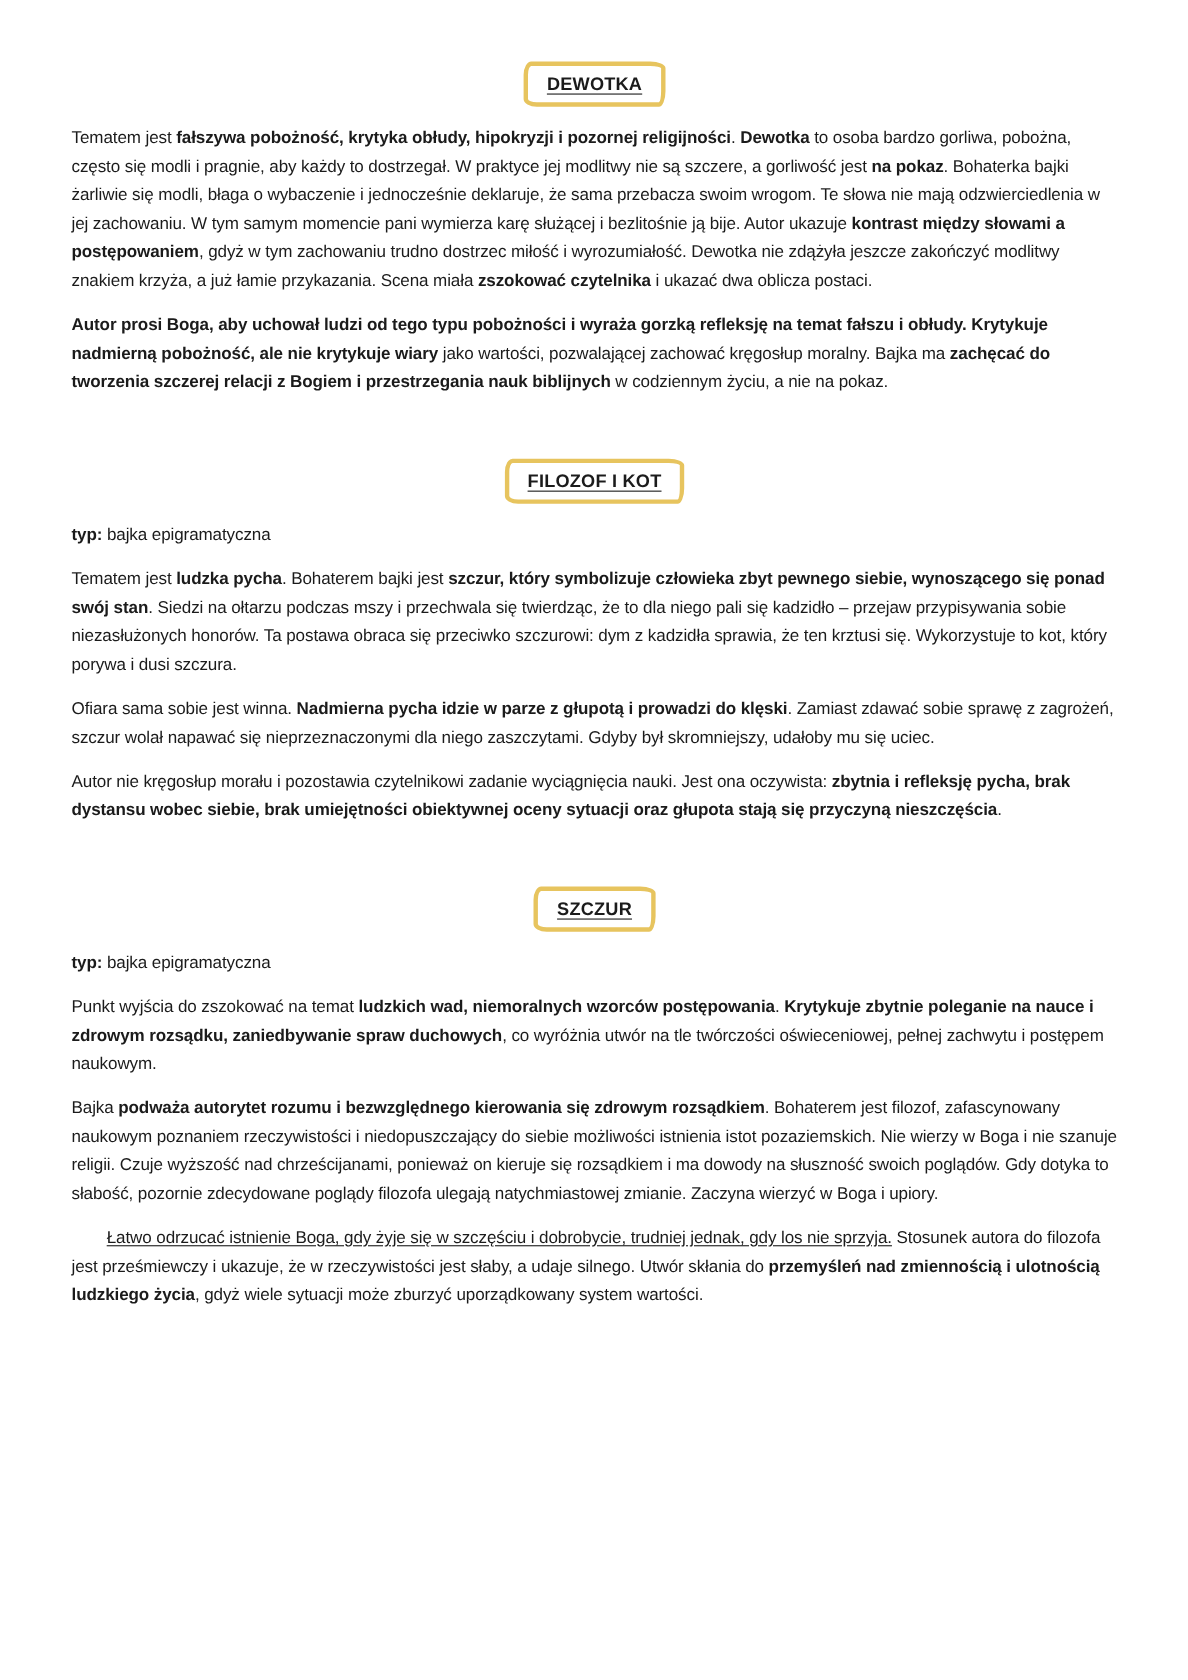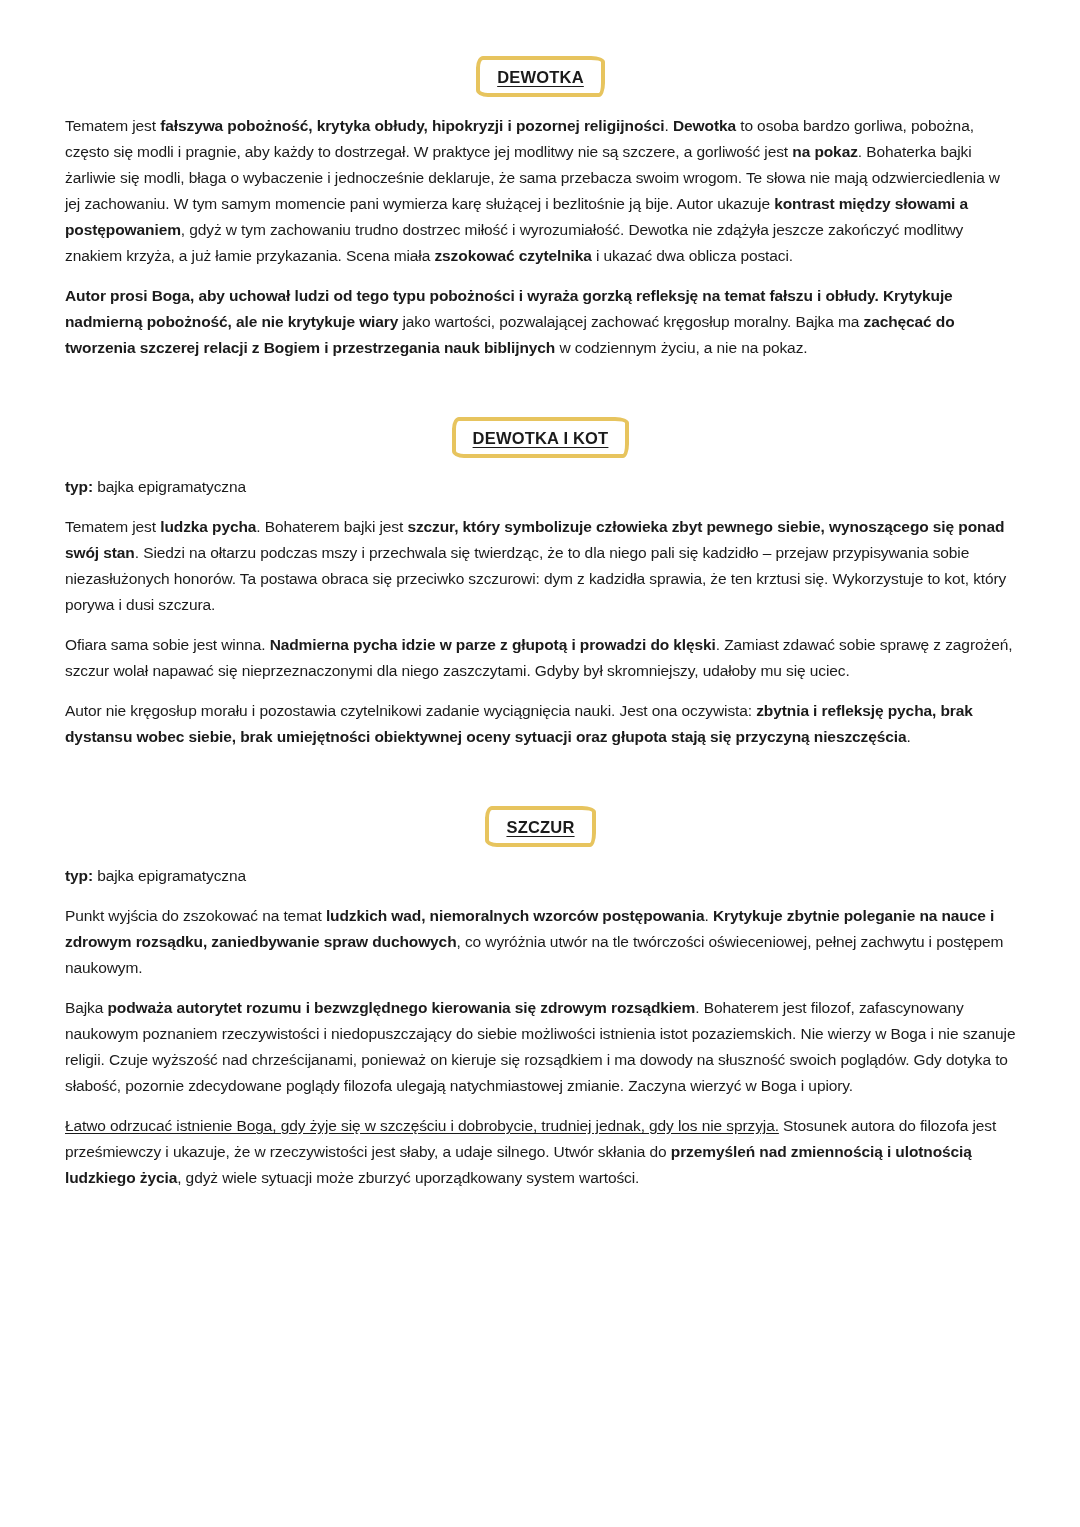--- a/index.html
+++ b/index.html
@@ -38,21 +38,21 @@
 
   .type-line, .para {
     margin: 0 0 14px 0;
     font-size: 15.5px;
     line-height: 26px;
     letter-spacing: -0.1px;
     text-align: left;
   }
   .para:last-child { margin-bottom: 0; }
   .seg-b { font-weight: 700; text-align: center; }
-  .seg-u { text-decoration: underline; text-underline-offset: 2px; }
+  .seg-u { text-decoration: underline; text-underline-offset: 2px; margin-left: 32px; }
 </style>
 </head>
 <body style="background: rgb(255, 255, 255);">
 
 <main class="doc">
   <section class="fable">
     <div class="title-wrap">
       <div class="title-box">
         <h2 class="title-text">DEWOTKA</h2>
       </div>
@@ -60,21 +60,21 @@
 
     <div class="paragraphs">
         <p class="para"><span>Tematem jest </span><span class="seg-b">fałszywa pobożność, krytyka obłudy, hipokryzji i pozornej religijności</span><span>. </span><span class="seg-b">Dewotka</span><span> to osoba bardzo gorliwa, pobożna, często się modli i pragnie, aby każdy to dostrzegał. W praktyce jej modlitwy nie są szczere, a gorliwość jest </span><span class="seg-b">na pokaz</span><span>. Bohaterka bajki żarliwie się modli, błaga o wybaczenie i jednocześnie deklaruje, że sama przebacza swoim wrogom. Te słowa nie mają odzwierciedlenia w jej zachowaniu. W tym samym momencie pani wymierza karę służącej i bezlitośnie ją bije. Autor ukazuje </span><span class="seg-b">kontrast między słowami a postępowaniem</span><span>, gdyż w tym zachowaniu trudno dostrzec miłość i wyrozumiałość. Dewotka nie zdążyła jeszcze zakończyć modlitwy znakiem krzyża, a już łamie przykazania. Scena miała </span><span class="seg-b">zszokować czytelnika</span><span> i ukazać dwa oblicza postaci.</span></p>
         <p class="para"><span class="seg-b">Autor prosi Boga, aby uchował ludzi od tego typu pobożności i wyraża gorzką refleksję na temat fałszu i obłudy. Krytykuje nadmierną pobożność, ale nie krytykuje wiary</span><span> jako wartości, pozwalającej zachować kręgosłup moralny. Bajka ma </span><span class="seg-b">zachęcać do tworzenia szczerej relacji z Bogiem i przestrzegania nauk biblijnych</span><span> w codziennym życiu, a nie na pokaz.</span></p>
       </div>
   </section>
 
   <section class="fable">
     <div class="title-wrap">
       <div class="title-box">
-        <h2 class="title-text">DEWOTKA I KOT</h2>
+        <h2 class="title-text">FILOZOF I KOT</h2>
       </div>
     </div>
     <p class="type-line"><span class="seg-b">typ:</span><span> bajka epigramatyczna</span></p>
     <div class="paragraphs">
         <p class="para"><span>Tematem jest </span><span class="seg-b">ludzka pycha</span><span>. Bohaterem bajki jest </span><span class="seg-b">szczur, który symbolizuje człowieka zbyt pewnego siebie, wynoszącego się ponad swój stan</span><span>. Siedzi na ołtarzu podczas mszy i przechwala się twierdząc, że to dla niego pali się kadzidło – przejaw przypisywania sobie niezasłużonych honorów. Ta postawa obraca się przeciwko szczurowi: dym z kadzidła sprawia, że ten krztusi się. Wykorzystuje to kot, który porywa i dusi szczura.</span></p>
         <p class="para"><span>Ofiara sama sobie jest winna. </span><span class="seg-b">Nadmierna pycha idzie w parze z głupotą i prowadzi do klęski</span><span>. Zamiast zdawać sobie sprawę z zagrożeń, szczur wolał napawać się nieprzeznaczonymi dla niego zaszczytami. Gdyby był skromniejszy, udałoby mu się uciec.</span></p>
         <p class="para"><span>Autor nie kręgosłup morału i pozostawia czytelnikowi zadanie wyciągnięcia nauki. Jest ona oczywista: </span><span class="seg-b">zbytnia i refleksję pycha, brak dystansu wobec siebie, brak umiejętności obiektywnej oceny sytuacji oraz głupota stają się przyczyną nieszczęścia</span><span>.</span></p>
       </div>
   </section>
 

